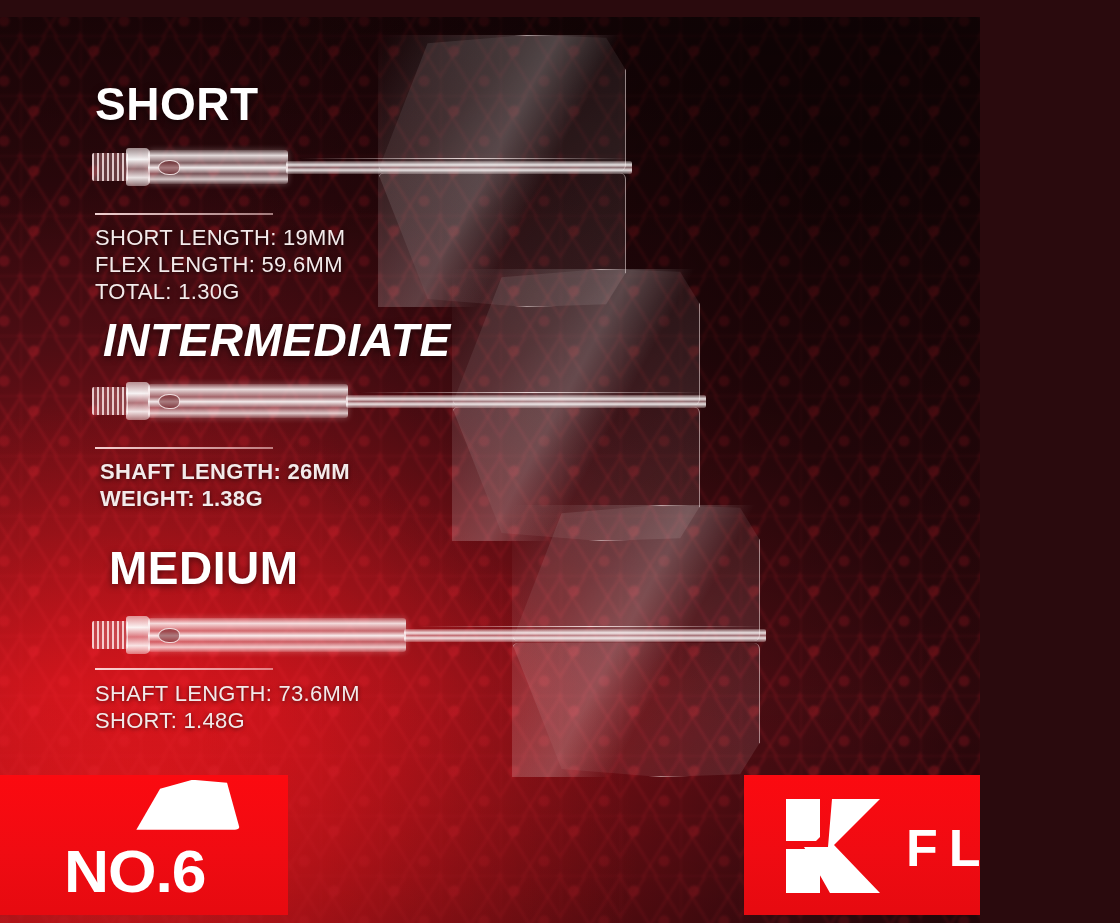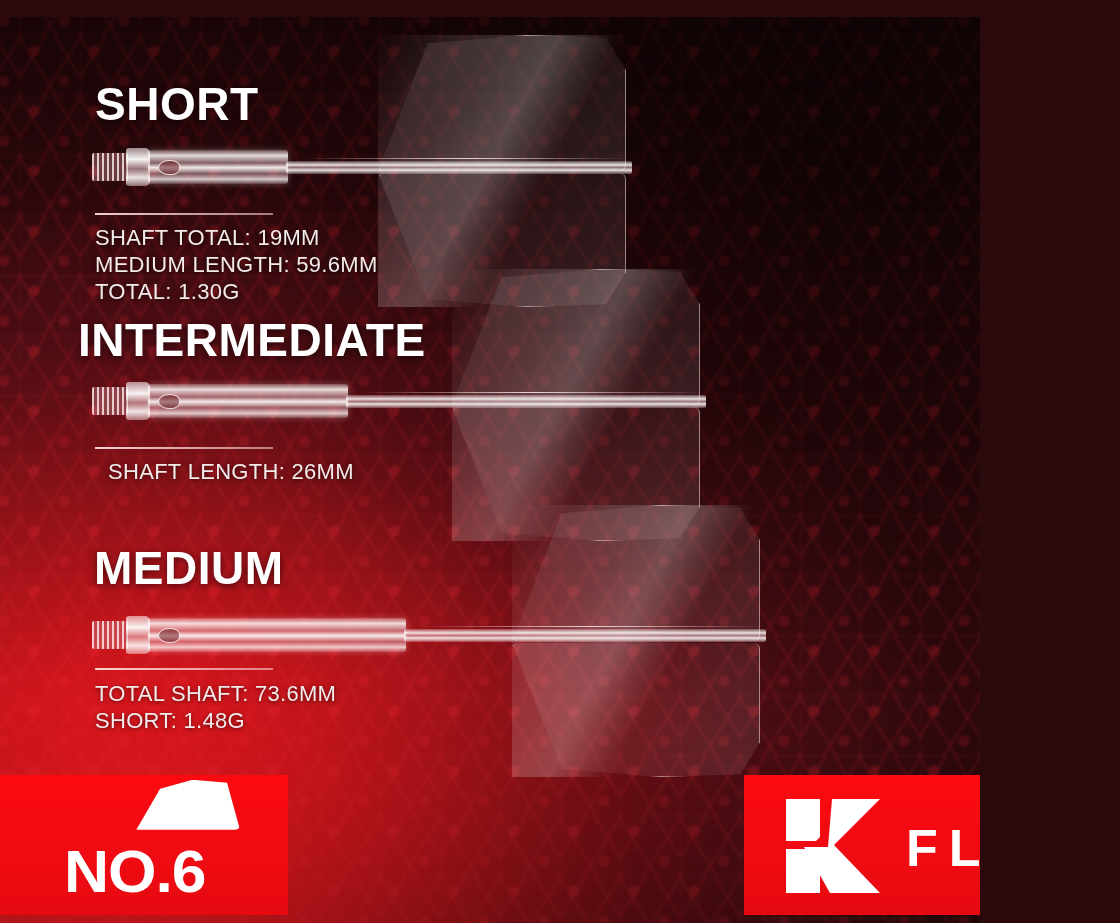--- a/index.html
+++ b/index.html
@@ -221,71 +221,72 @@
       <div class="shaft-eye" style="left:158px; top:143px; width:22px; height:15px;"></div>
       <div class="stem" style="left:286px; top:144px; width:346px; height:13px;"></div>
       <div class="flight-edge" style="left:300px; top:141px; width:330px;"></div>
     </div>
 
     <div class="title" style="left:95px; top:64px;">SHORT</div>
 
     <div class="divider" style="left:95px; top:196px; width:178px;"></div>
 
     <div class="specs" style="left:95px; top:207px;">
-      <div>SHAFT TOTAL:  19MM</div>
-      <div>MEDIUM LENGTH: 59.6MM</div>
+      <div>SHORT LENGTH:  19MM</div>
+      <div>FLEX LENGTH: 59.6MM</div>
       <div>TOTAL: 1.30G</div>
     </div>
   </div>
 
   <div class="dart-block">
 
     <div class="flight upper" style="left:452px; top:252px; width:248px; height:136px;"></div>
     <div class="flight lower" style="left:452px; top:390px; width:248px; height:134px;"></div>
     <div class="flight-sheen" style="left:452px; top:252px; width:248px; height:272px;"></div>
 
     <div class="dart">
       <div class="shaft-thread" style="left:92px; top:370px; width:36px; height:28px;"></div>
       <div class="shaft-collar" style="left:126px; top:365px; width:24px; height:38px;"></div>
       <div class="shaft-body" style="left:148px; top:367px; width:200px; height:34px;"></div>
       <div class="shaft-eye" style="left:158px; top:377px; width:22px; height:15px;"></div>
       <div class="stem" style="left:346px; top:378px; width:360px; height:13px;"></div>
       <div class="flight-edge" style="left:360px; top:375px; width:344px;"></div>
     </div>
 
-    <div class="title" style="left:78px; top:300px;">INTERMEDIATE</div>
+    <div class="title" style="left:103px; top:300px;font-style:italic;">INTERMEDIATE</div>
 
     <div class="divider" style="left:95px; top:430px; width:178px;"></div>
 
-    <div class="specs" style="left:108px; top:441px;">
+    <div class="specs" style="left:100px; top:441px;font-weight:bold;">
       <div>SHAFT LENGTH: 26MM</div>
+      <div>WEIGHT: 1.38G</div>
     </div>
   </div>
 
   <div class="dart-block">
 
     <div class="flight upper" style="left:512px; top:488px; width:248px; height:136px;"></div>
     <div class="flight lower" style="left:512px; top:626px; width:248px; height:134px;"></div>
     <div class="flight-sheen" style="left:512px; top:488px; width:248px; height:272px;"></div>
 
     <div class="dart">
       <div class="shaft-thread" style="left:92px; top:604px; width:36px; height:28px;"></div>
       <div class="shaft-collar" style="left:126px; top:599px; width:24px; height:38px;"></div>
       <div class="shaft-body" style="left:148px; top:601px; width:258px; height:34px;"></div>
       <div class="shaft-eye" style="left:158px; top:611px; width:22px; height:15px;"></div>
       <div class="stem" style="left:404px; top:612px; width:362px; height:13px;"></div>
       <div class="flight-edge" style="left:418px; top:609px; width:346px;"></div>
     </div>
 
-    <div class="title" style="left:94px; top:528px;">MEDIUM</div>
+    <div class="title" style="left:109px; top:528px;">MEDIUM</div>
 
     <div class="divider" style="left:95px; top:651px; width:178px;"></div>
 
     <div class="specs" style="left:95px; top:663px;">
-      <div>TOTAL SHAFT: 73.6MM</div>
+      <div>SHAFT LENGTH: 73.6MM</div>
       <div>SHORT: 1.48G</div>
     </div>
   </div>
 
   <div class="banner" style="left:0; top:758px; width:288px; height:140px;">
     <div class="no6" style="left:64px; bottom:16px; position:absolute;">
       <div class="no6-flight" style="left:68px; top:-64px; width:108px; height:50px;"></div>
       <div class="no6-text">NO.6</div>
     </div>
   </div>

